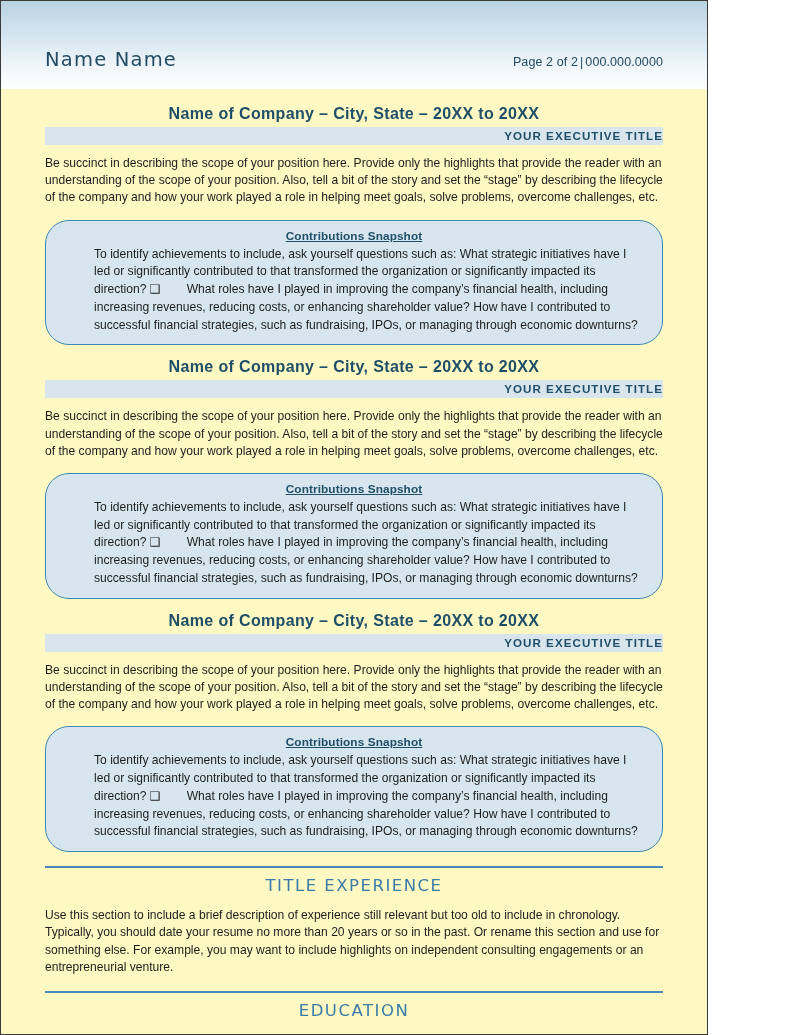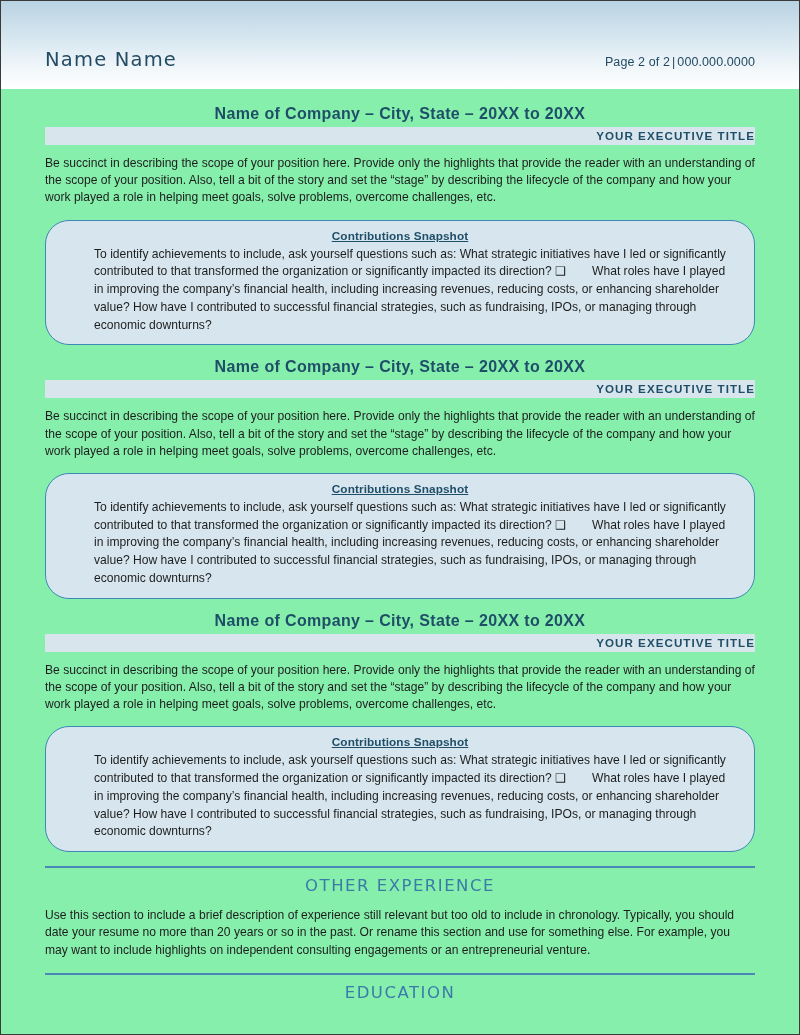--- a/index.html
+++ b/index.html
@@ -9,24 +9,24 @@
     background: #ffffff;
   }
   body {
     font-family: "Liberation Sans", sans-serif;
     color: #1f1f1f;
     -webkit-font-smoothing: antialiased;
   }
 
   #page {
     position: relative;
-    width: 800px;
+    width: 708px;
     height: 1035px;
     box-sizing: border-box;
-    background: #86efac;
+    background: #fef9c3;
     border: 1px solid #3a3a3a;
     overflow: hidden;
   }
 
   
   #page-header {
     position: relative;
     height: 88px;
     background: linear-gradient(to bottom, #b9d3e3 0%, #c6dbe8 18%, #d9e8f1 45%, #eef5f9 72%, #ffffff 100%);
     box-sizing: border-box;
@@ -197,20 +197,20 @@
       <div class="company-line">Name of Company – City, State – 20XX to 20XX</div>
       <div class="title-band">YOUR EXECUTIVE TITLE</div>
       <p class="scope-para">Be succinct in describing the scope of your position here. Provide only the highlights that provide the reader with an understanding of the scope of your position. Also, tell a bit of the story and set the “stage” by describing the lifecycle of the company and how your work played a role in helping meet goals, solve problems, overcome challenges, etc.</p>
       <div class="snapshot-box">
         <div class="snapshot-title">Contributions Snapshot</div>
         <p class="snapshot-body"><span>To identify achievements to include, ask yourself questions such as: What strategic initiatives have I led or significantly contributed to that transformed the organization or significantly impacted its direction?</span> <span class="tofu">❑</span><span class="tofu-gap"></span><span>What roles have I played in improving the company’s financial health, including increasing revenues, reducing costs, or enhancing shareholder value? How have I contributed to successful financial strategies, such as fundraising, IPOs, or managing through economic downturns?</span></p>
       </div>
     </div>
 
     <hr class="section-rule">
-    <h2 class="section-heading">OTHER EXPERIENCE</h2>
+    <h2 class="section-heading">TITLE EXPERIENCE</h2>
     <p class="section-para">Use this section to include a brief description of experience still relevant but too old to include in chronology. Typically, you should date your resume no more than 20 years or so in the past. Or rename this section and use for something else. For example, you may want to include highlights on independent consulting engagements or an entrepreneurial venture.</p>
 
     <hr class="section-rule">
     <h2 class="section-heading">EDUCATION</h2>
 
   </div>
 </div>
 
 </body></html>

